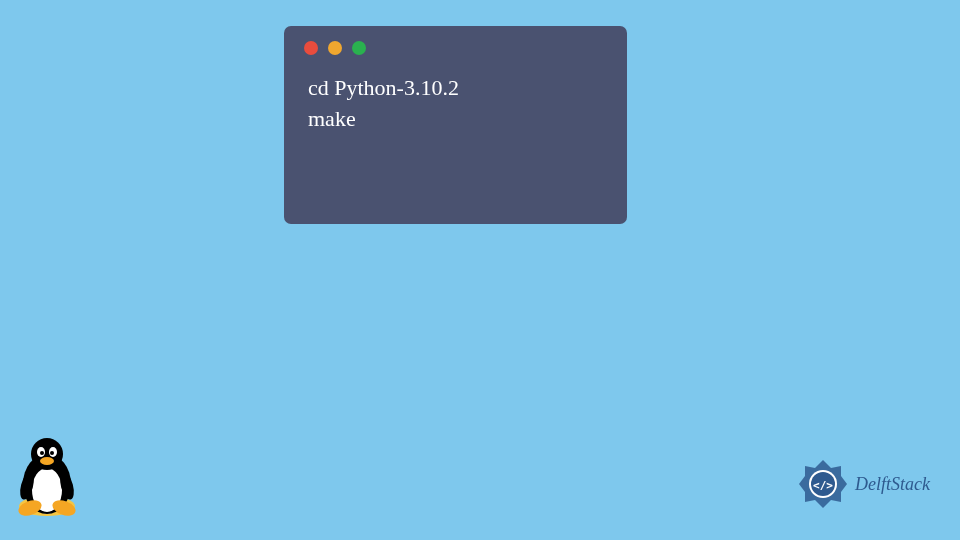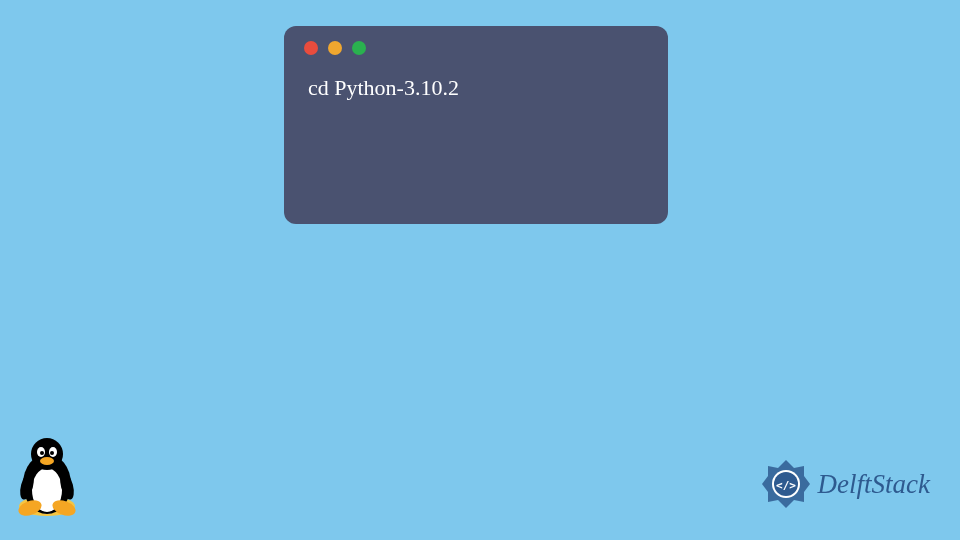--- a/index.html
+++ b/index.html
@@ -12,24 +12,24 @@
       height: 540px;
       background: #7ec8ed;
       position: relative;
       font-family: -apple-system, BlinkMacSystemFont, "Segoe UI", sans-serif;
       overflow: hidden;
     }
     .terminal {
       position: absolute;
       top: 26px;
       left: 284px;
-      width: 384px;
+      width: 343px;
       height: 198px;
       background: #4a5270;
-      border-radius: 12px;
+      border-radius: 7px;
     }
     .terminal-buttons {
       display: flex;
       gap: 10px;
       padding: 15px 20px 10px 20px;
     }
     .dot {
       width: 14px;
       height: 14px;
       border-radius: 50%;
@@ -51,21 +51,21 @@
     }
     .brand {
       position: absolute;
       bottom: 30px;
       right: 30px;
       display: flex;
       align-items: center;
       gap: 6px;
     }
     .brand-text {
-      font-size: 27px;
+      font-size: 18px;
       color: #2e5a8f;
       font-weight: 500;
       font-style: italic;
       font-family: Georgia, serif;
     }
     .brand-emblem {
       width: 52px;
       height: 52px;
     }
   </style>
@@ -73,20 +73,21 @@
 <body>
 
 <div class="terminal">
   <div class="terminal-buttons">
     <div class="dot dot-red"></div>
     <div class="dot dot-yellow"></div>
     <div class="dot dot-green"></div>
   </div>
   <div class="terminal-body">
     <div>cd Python-3.10.2</div>
+    <div>make</div>
   </div>
 </div>
 
 <div class="linux-mascot">
   <svg width="70" height="82" viewBox="0 0 70 82">
     <ellipse cx="35" cy="70" rx="28" ry="10" fill="#f5c542"></ellipse>
     <ellipse cx="35" cy="50" rx="22" ry="28" fill="#ffffff"></ellipse>
     <ellipse cx="35" cy="48" rx="24" ry="30" fill="#000000"></ellipse>
     <ellipse cx="35" cy="54" rx="15" ry="22" fill="#ffffff"></ellipse>
     <ellipse cx="35" cy="18" rx="16" ry="16" fill="#000000"></ellipse>

